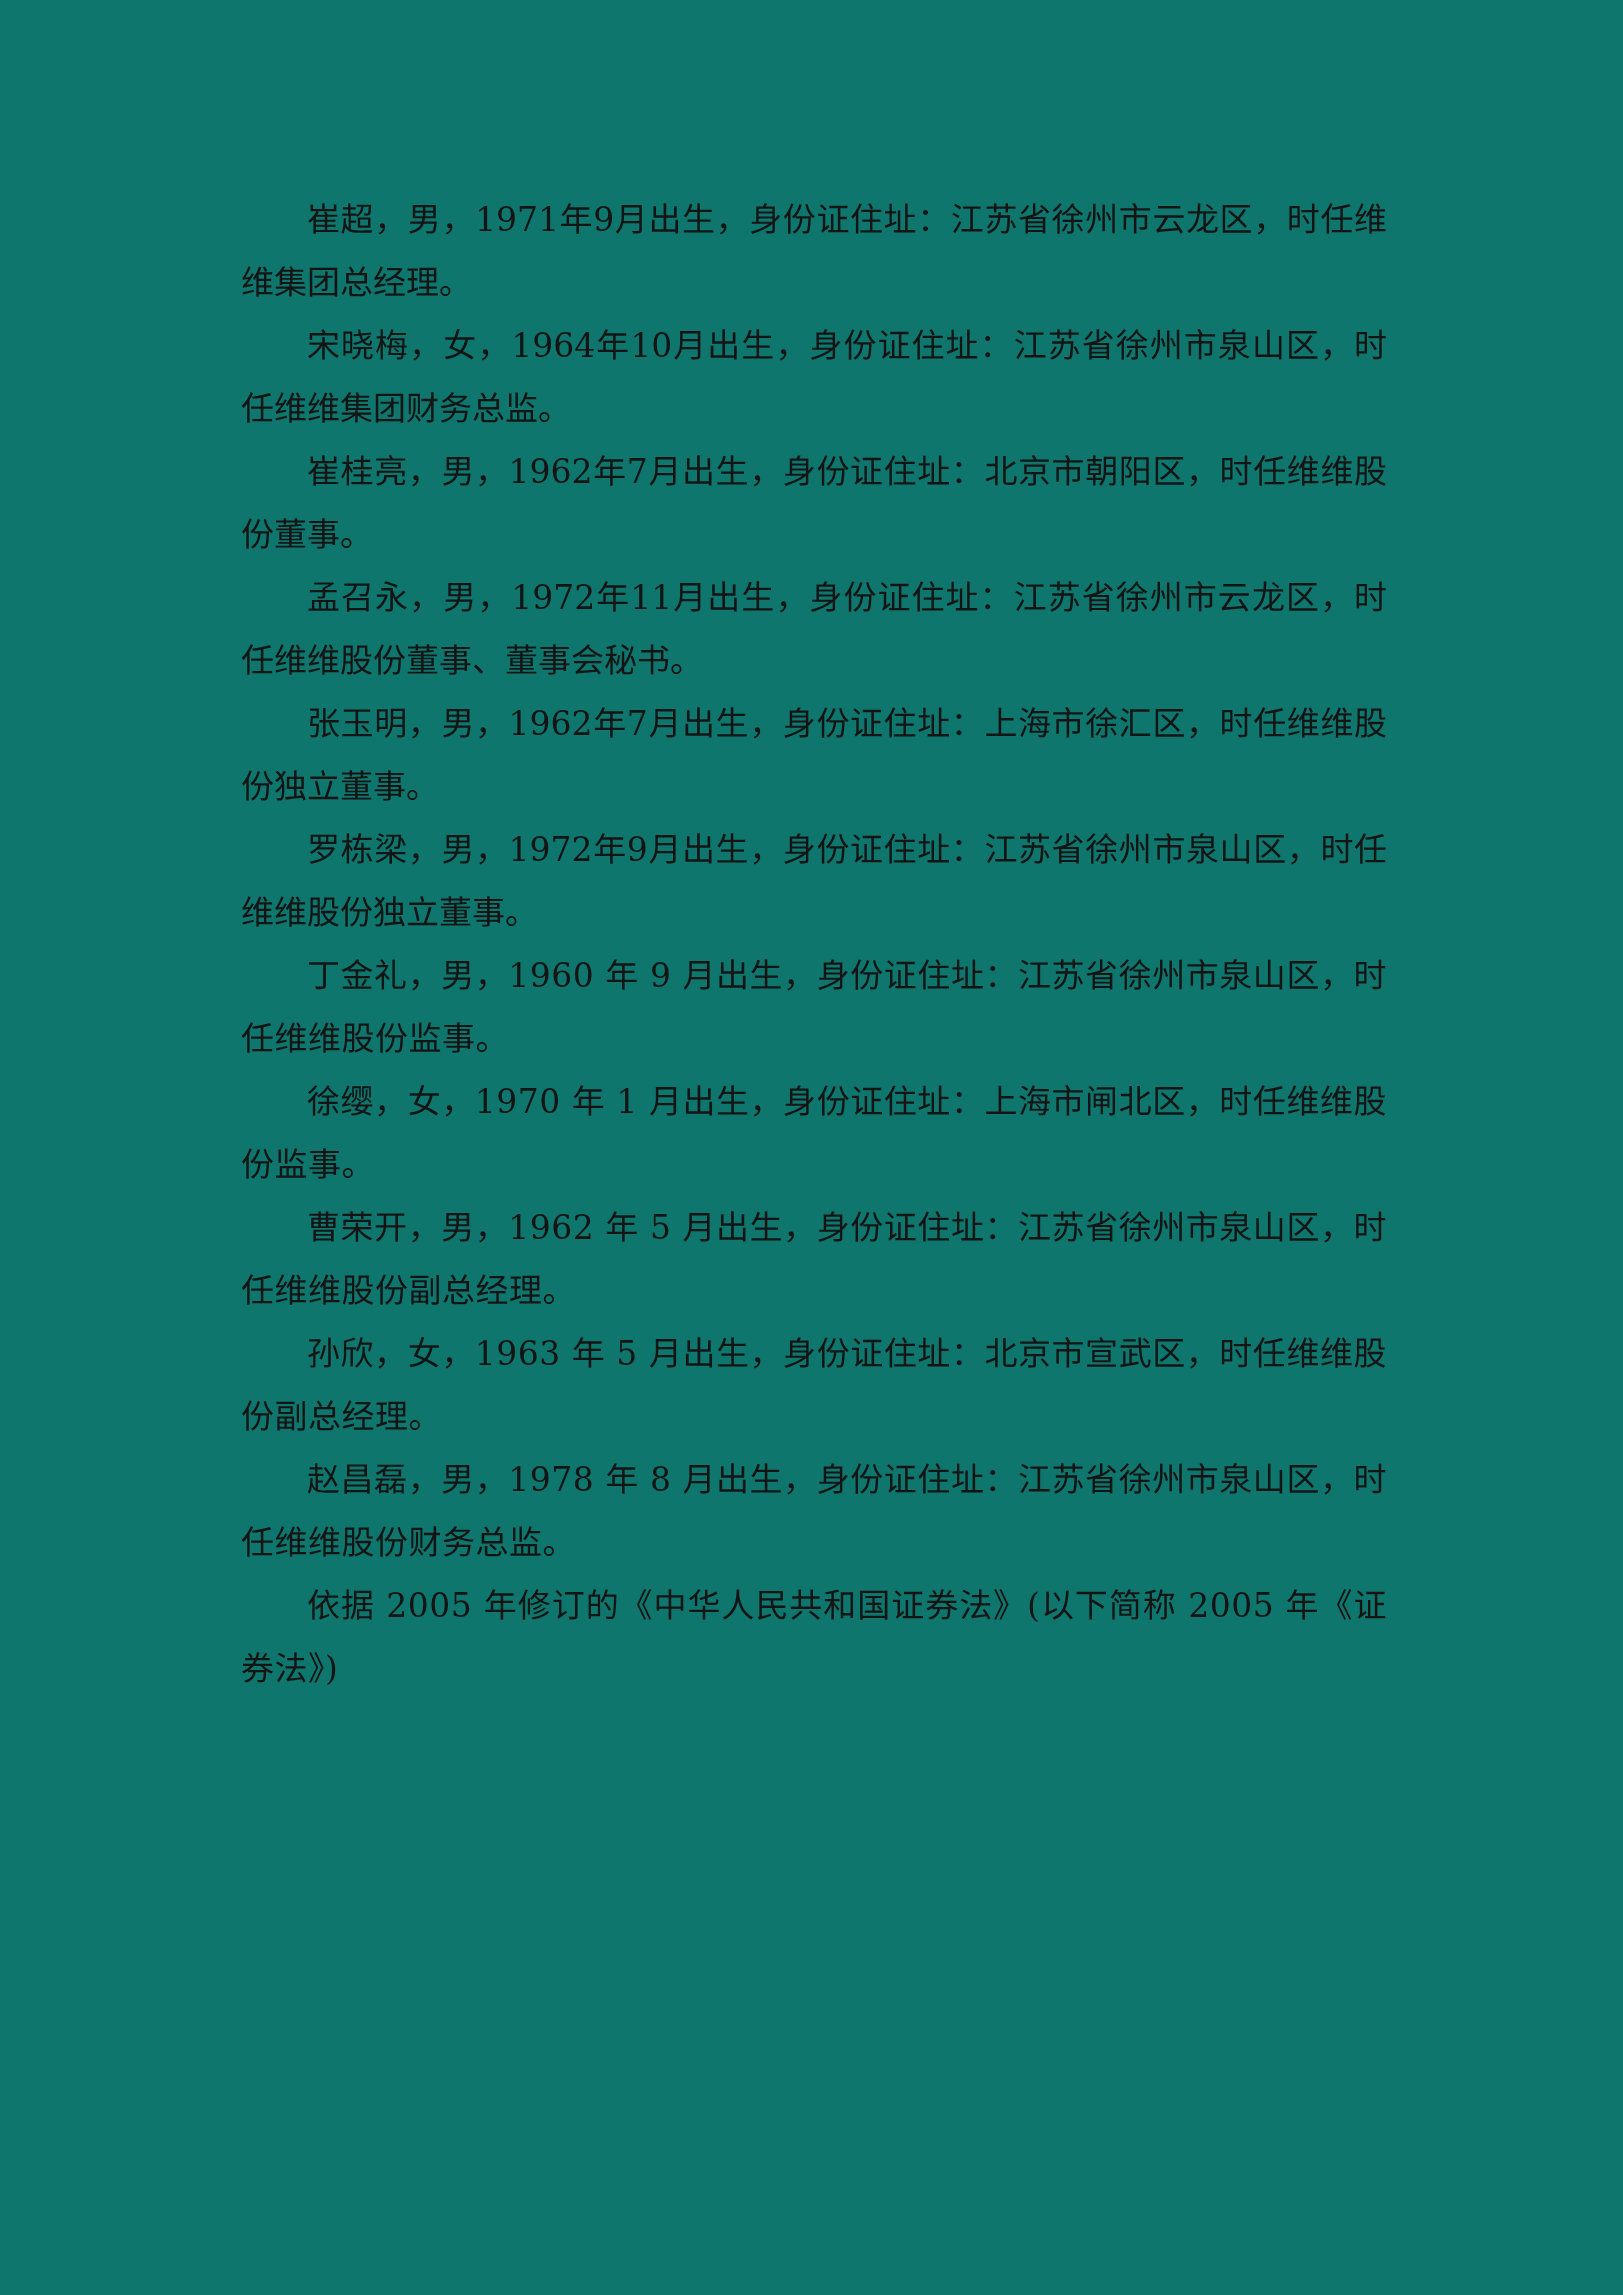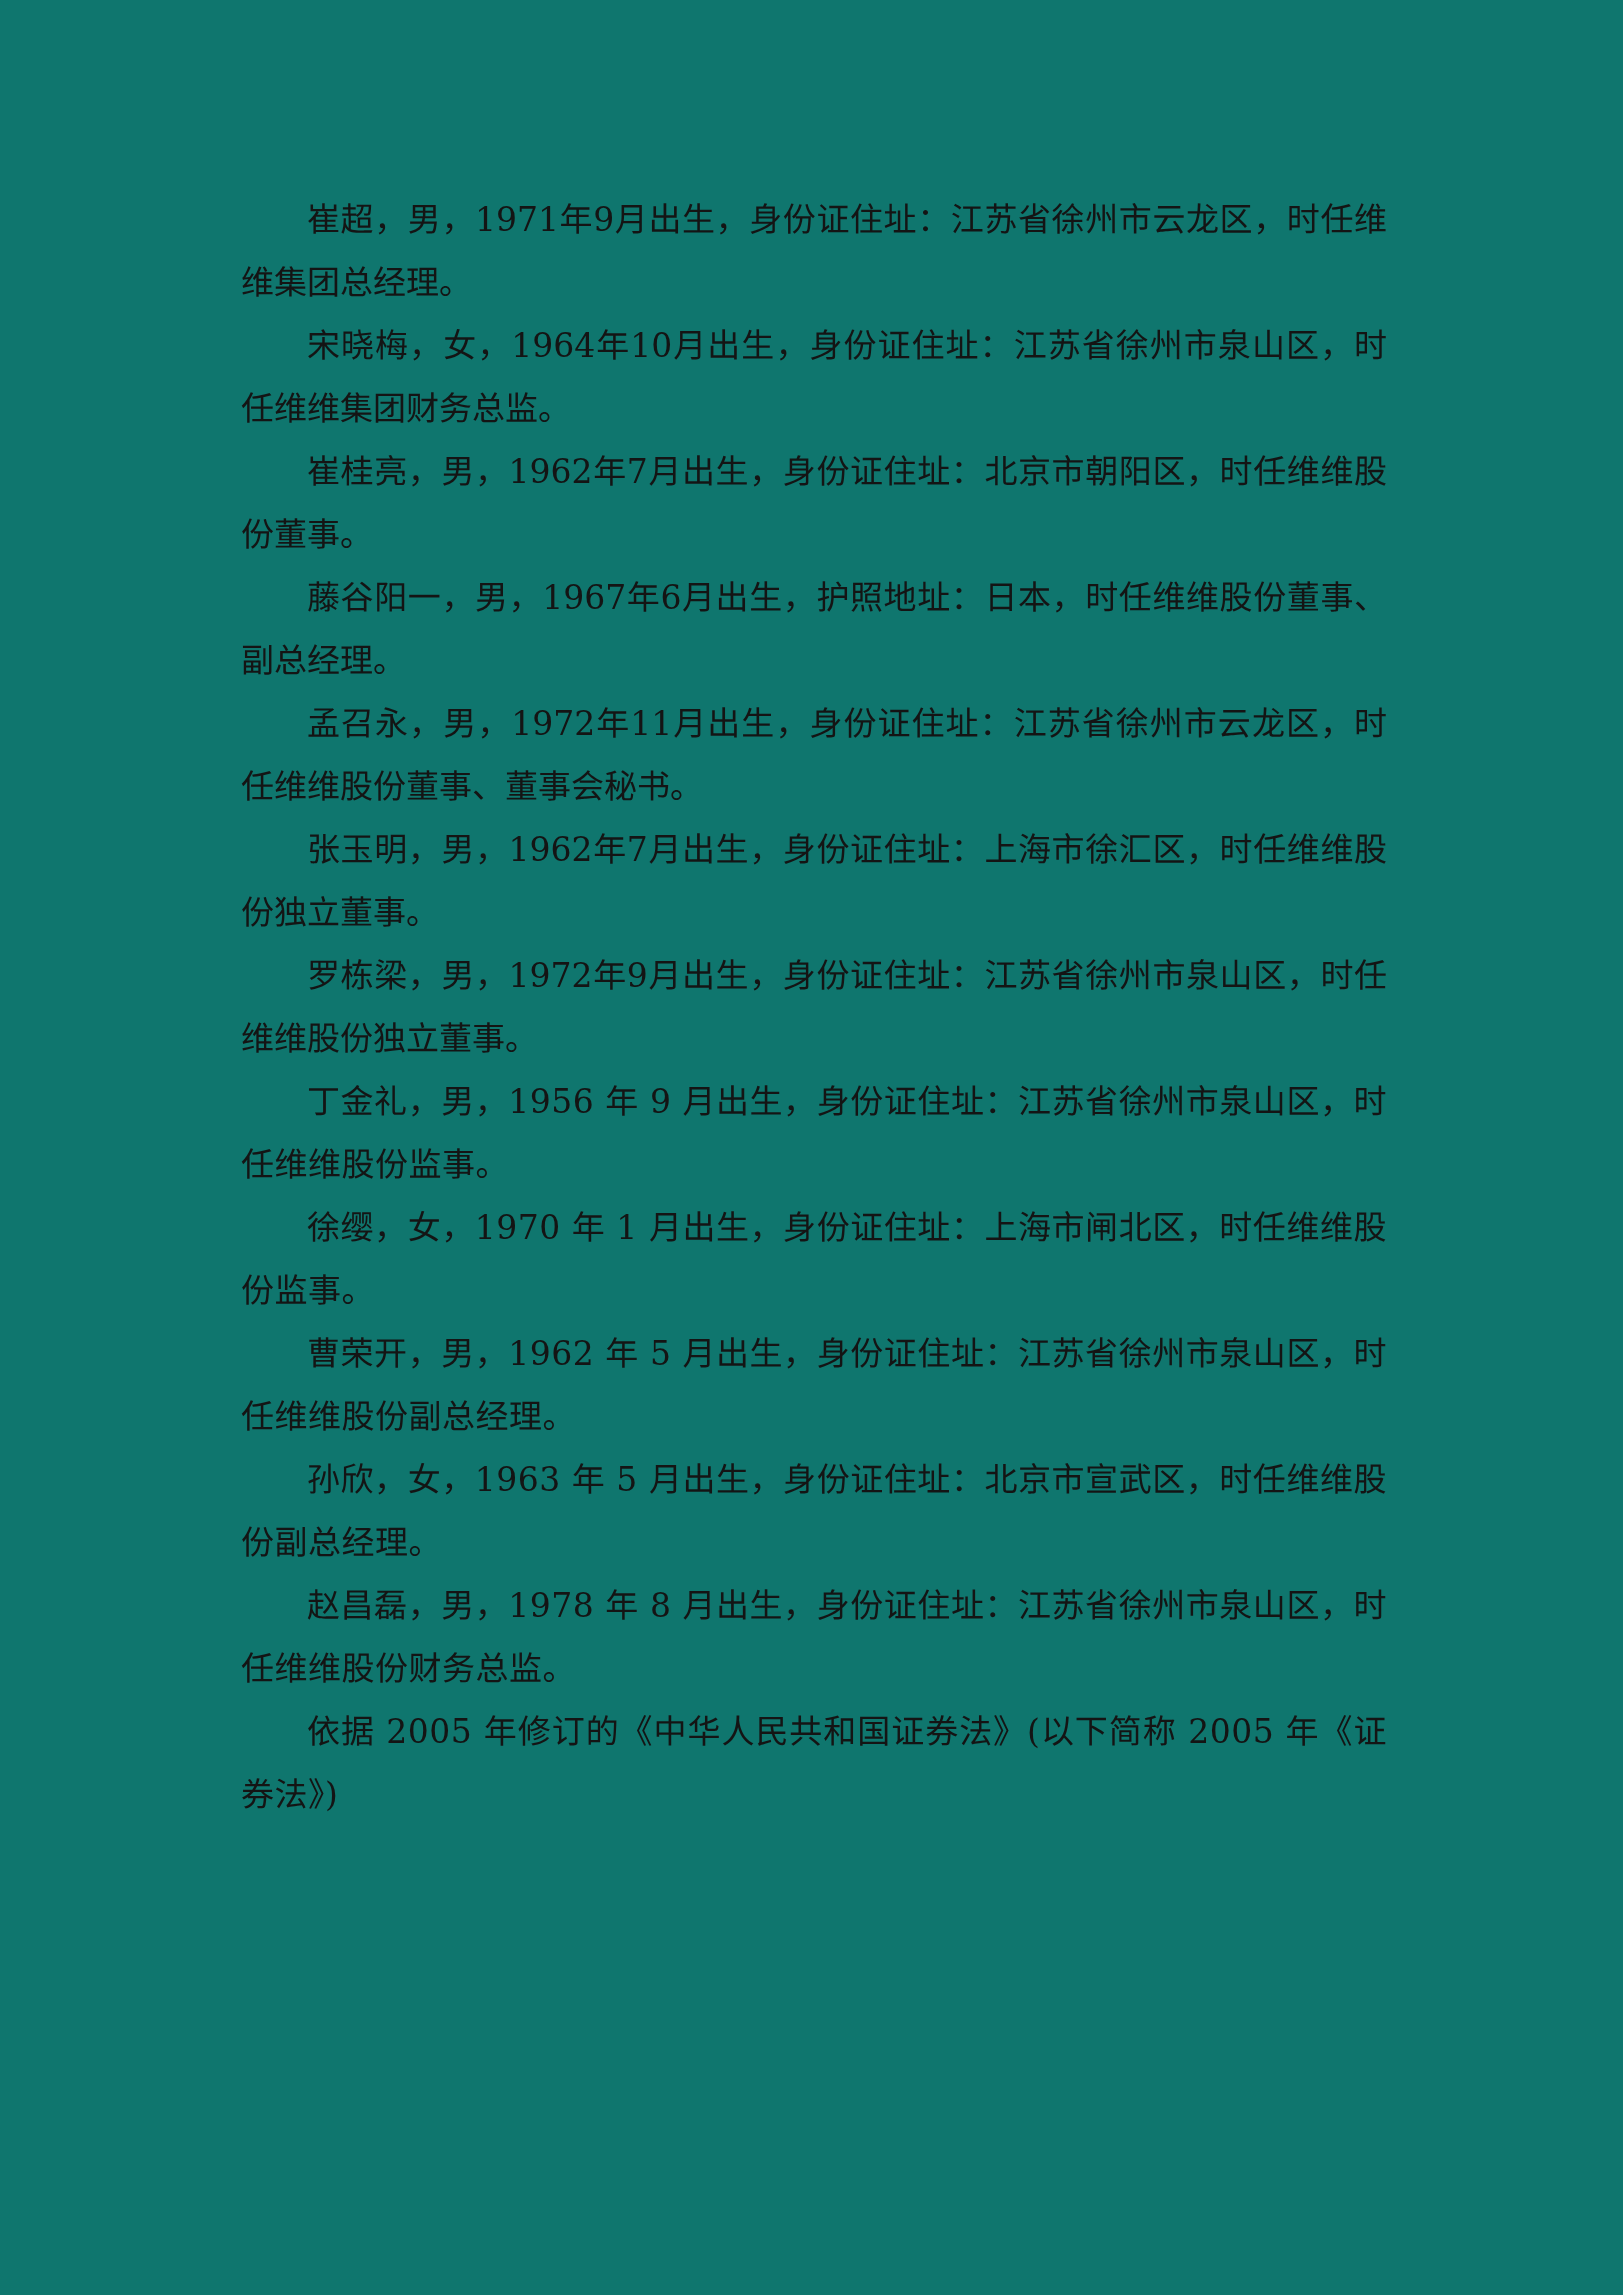--- a/index.html
+++ b/index.html
@@ -50,25 +50,24 @@
 </style>
 </head>
 <body>
 
 <div class="page">
   <div class="content">
 
     <p class="para">崔超，男，1971年9月出生，身份证住址：江苏省徐州市云龙区，时任维维集团总经理。</p>
     <p class="para">宋晓梅，女，1964年10月出生，身份证住址：江苏省徐州市泉山区，时任维维集团财务总监。</p>
     <p class="para">崔桂亮，男，1962年7月出生，身份证住址：北京市朝阳区，时任维维股份董事。</p>
-    <p class="para">藤谷阳一，男，1967年6月出生，护照地址：日本，时任维维股份董事、副总经理。</p>
     <p class="para">孟召永，男，1972年11月出生，身份证住址：江苏省徐州市云龙区，时任维维股份董事、董事会秘书。</p>
     <p class="para">张玉明，男，1962年7月出生，身份证住址：上海市徐汇区，时任维维股份独立董事。</p>
     <p class="para">罗栋梁，男，1972年9月出生，身份证住址：江苏省徐州市泉山区，时任维维股份独立董事。</p>
-    <p class="para loose">丁金礼，男，1956 年 9 月出生，身份证住址：江苏省徐州市泉山区，时任维维股份监事。</p>
+    <p class="para loose">丁金礼，男，1960 年 9 月出生，身份证住址：江苏省徐州市泉山区，时任维维股份监事。</p>
     <p class="para loose">徐缨，女，1970 年 1 月出生，身份证住址：上海市闸北区，时任维维股份监事。</p>
     <p class="para loose">曹荣开，男，1962 年 5 月出生，身份证住址：江苏省徐州市泉山区，时任维维股份副总经理。</p>
     <p class="para loose">孙欣，女，1963 年 5 月出生，身份证住址：北京市宣武区，时任维维股份副总经理。</p>
     <p class="para loose">赵昌磊，男，1978 年 8 月出生，身份证住址：江苏省徐州市泉山区，时任维维股份财务总监。</p>
     <p class="para loose">依据 2005 年修订的《中华人民共和国证券法》(以下简称 2005 年《证券法》)</p>
 
   </div>
 </div>
 
 

